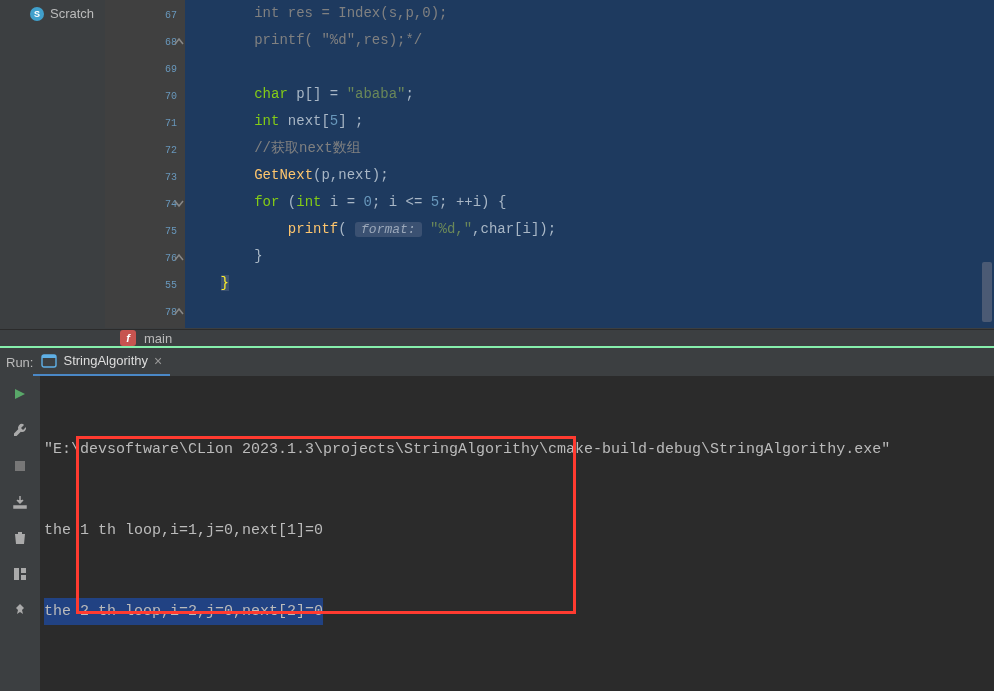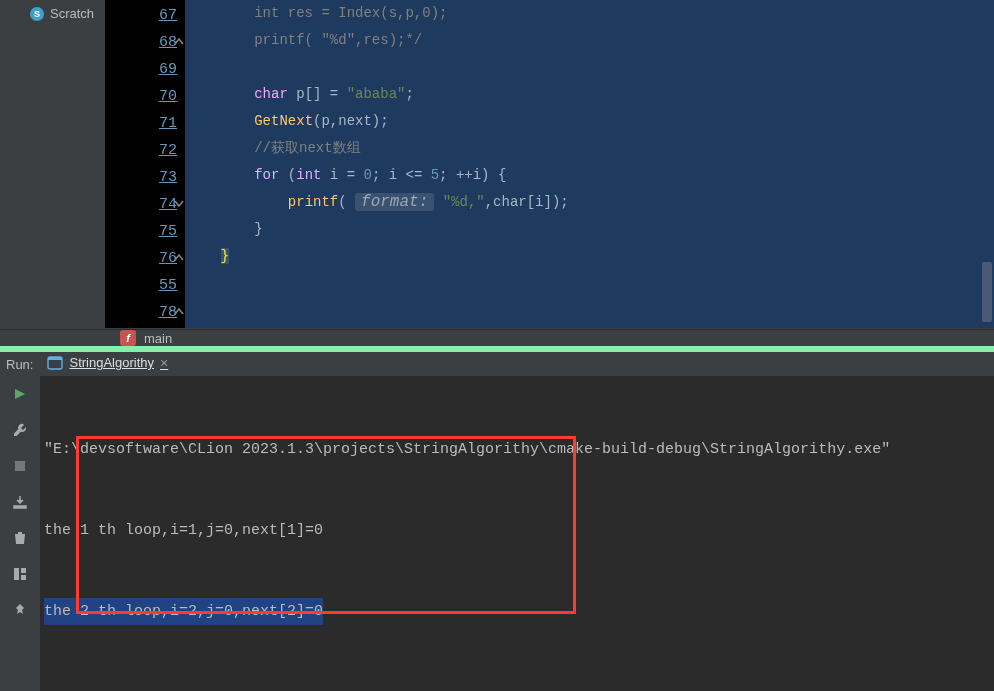--- a/index.html
+++ b/index.html
@@ -45,29 +45,28 @@
   align-items: center;
   justify-content: center;
   color: #fff;
   font-size: 9px;
   font-weight: bold;
   flex-shrink: 0;
   margin-left: 24px;
 }
 .gutter {
   width: 80px;
-  background: #000000;
+  background: #404040;
   color: #6897bb;
   text-align: right;
   padding: 2px 8px 2px 2px;
-  font-size: 15px;
+  font-size: 10px;
   line-height: 27px;
   position: relative;
   user-select: none;
-  text-decoration: underline;
 }
 .gutter .line-num {
   height: 27px;
   position: relative;
 }
 .gutter .fold-marker {
   position: absolute;
   right: -7px;
   top: 8px;
   width: 10px;
@@ -80,33 +79,33 @@
   position: relative;
   overflow: hidden;
 }
 .code-line {
   height: 27px;
   line-height: 27px;
   white-space: pre;
   font-size: 14px;
   padding-left: 2px;
 }
-.kw { color: #f0abfc; }
+.kw { color: #84cc16; }
 .num { color: #6897bb; }
 .str { color: #6a8759; }
 .cmt { color: #808080; }
 .fn { color: #ffc66d; }
 .plain { color: #a9b7c6; }
 .hint-pill {
   background: #3b5172;
   color: #9aa7b9;
   padding: 0 6px;
   border-radius: 3px;
   font-style: italic;
-  font-size: 16px;
+  font-size: 13px;
 }
 .code-line.last-brace .brace {
   background: #3b5172;
   color:#ffef28;
 }
 .breadcrumb {
   height: 26px;
   background: #3c3f41;
   display: flex;
   align-items: center;
@@ -129,35 +128,34 @@
   font-size: 11px;
   font-weight: bold;
   font-style: italic;
 }
 .run-header {
   height: 30px;
   background: #3c3f41;
   display: flex;
   align-items: center;
   padding-left: 6px;
-  gap: 6px;
+  gap: 0;
   font-family: "Segoe UI", sans-serif;
   font-size: 13px;
-  border-top: 6px solid #86efac;
+  border-top: 2px solid #86efac;
 }
 .run-header .label { color: #bbb; }
 .run-tab {
   display: flex;
   align-items: center;
   gap: 6px;
   padding: 0 8px;
   height: 30px;
   border-bottom: 3px solid #4a88c7;
   color: #ddd;
-  text-decoration: underline;
 }
 .run-tab .term-icon svg { display:block; }
 .run-tab .close-x {
   color: #999;
   font-size: 14px;
   cursor: pointer;
 }
 .console-area {
   flex: 1;
   display: flex;
@@ -270,22 +268,23 @@
           </svg>
       </span>
     </div>
   </div>
 
   <div class="code-area">
     <div class="code-line"><span class="cmt">        int res = Index(s,p,0);</span></div>
     <div class="code-line"><span class="cmt">        printf( "%d",res);*/</span></div>
     <div class="code-line"><span class="plain"></span></div>
     <div class="code-line"><span class="plain">        </span><span class="kw">char</span><span class="plain"> p[] = </span><span class="str">"ababa"</span><span class="plain">;</span></div>
+    <div class="code-line"><span class="plain">        </span><span class="kw">int</span><span class="plain"> next[</span><span class="num">5</span><span class="plain">] ;</span></div>
+    <div class="code-line"><span class="plain">        </span><span class="cmt">//获取next数组</span></div>
     <div class="code-line"><span class="plain">        </span><span class="fn">GetNext</span><span class="plain">(p,next);</span></div>
-    <div class="code-line"><span class="plain">        </span><span class="cmt">//获取next数组</span></div>
     <div class="code-line"><span class="plain">        </span><span class="kw">for</span><span class="plain"> (</span><span class="kw">int</span><span class="plain"> i = </span><span class="num">0</span><span class="plain">; i &lt;= </span><span class="num">5</span><span class="plain">; ++i) {</span></div>
     <div class="code-line"><span class="plain">            </span><span class="fn">printf</span><span class="plain">( </span><span class="hint-pill">format:</span><span class="plain"> </span><span class="str">"%d,"</span><span class="plain">,char[i]);</span></div>
     <div class="code-line"><span class="plain">        }</span></div>
     <div class="code-line last-brace"><span class="plain">    </span><span class="brace">}</span></div>
 
     <div class="scrollbar-editor">
       <div class="thumb" style="top:260px;height:60px;"></div>
     </div>
   </div>
 </div>

